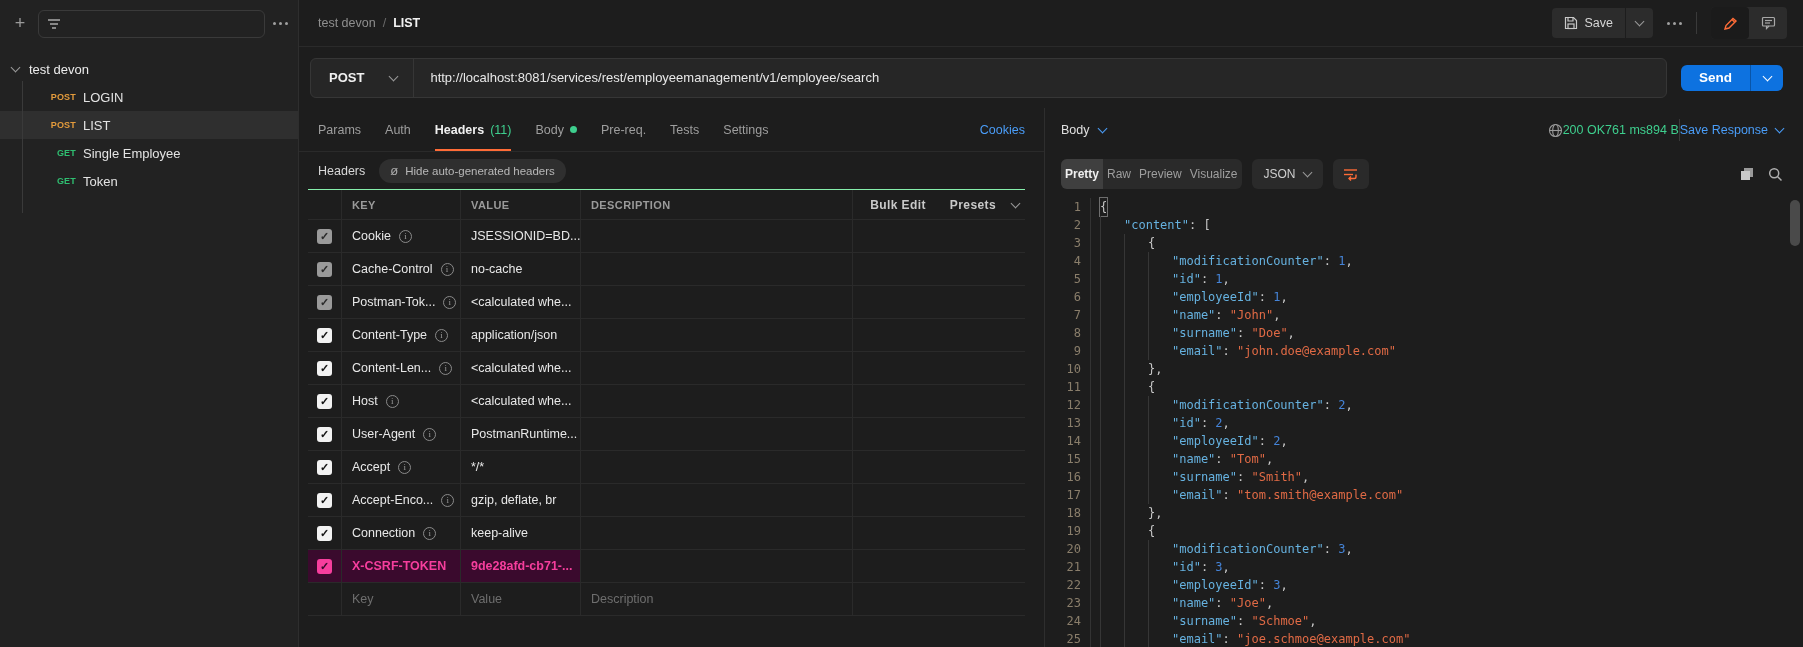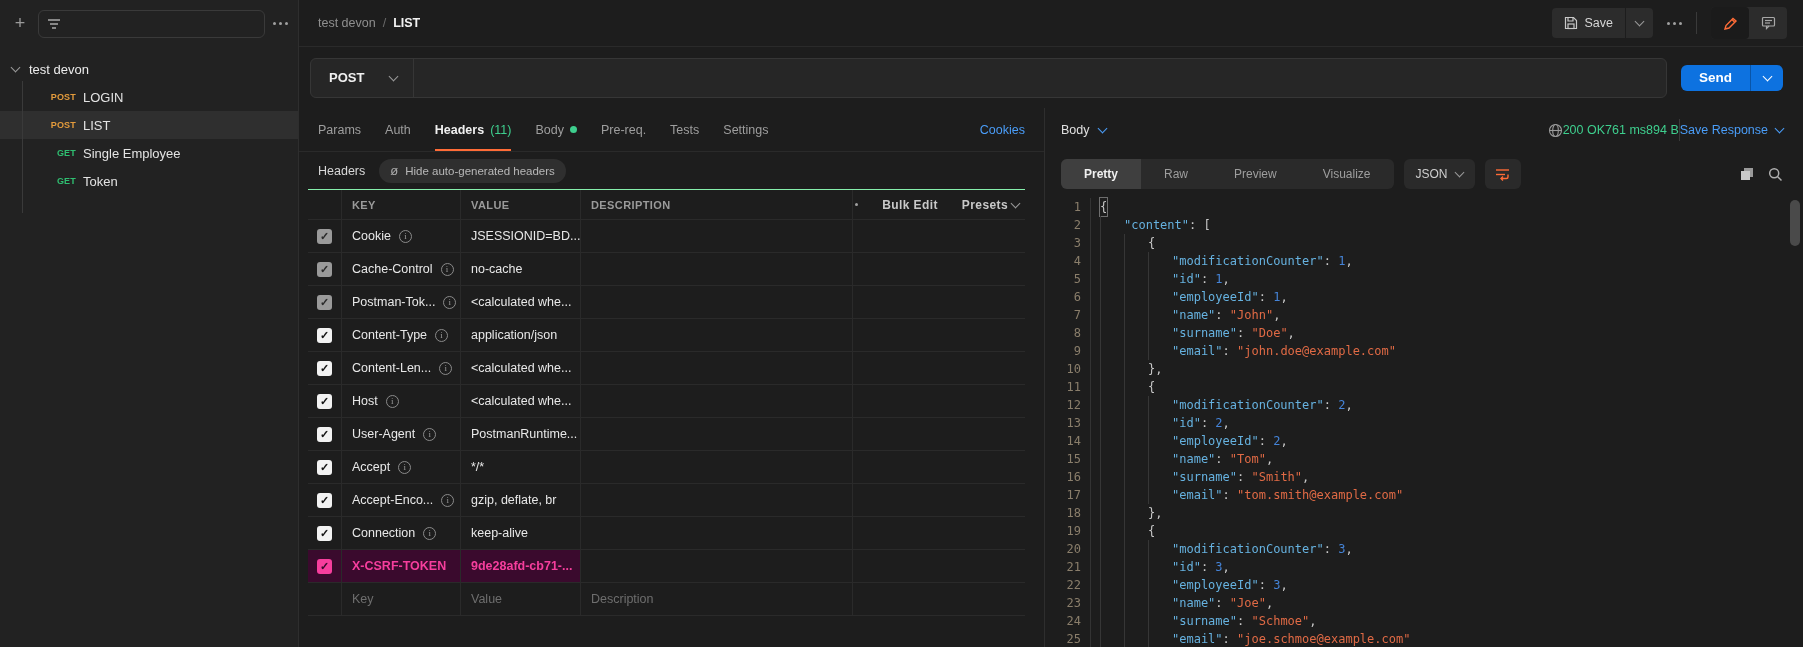--- a/index.html
+++ b/index.html
@@ -86,21 +86,21 @@
   .trow { display:grid; grid-template-columns:34px 119px 120px 272px 1fr; border-bottom:1px solid #2a2a2a; }
   .trow.head { height:30px; }
   .trow.body-row { height:33px; }
   .tcell { display:flex; align-items:center; padding:0 10px; border-right:1px solid #2a2a2a; overflow:hidden; white-space:nowrap; }
   .tcell:last-child { border-right:none; }
   .tcell.chk { justify-content:center; padding:0; }
   .head .tcell { color:#9a9a9a; font-size:11px; font-weight:bold; letter-spacing:.4px; }
   .head .controls { justify-content:flex-end; gap:12px; padding-right:6px; }
   .ctrl-div { width:1px; height:16px; background:#3a3a3a; }
   .ctrl-label { color:#c9c9c9; font-size:12px; font-weight:bold; cursor:pointer; }
-  .presets { display:flex; align-items:center; gap:4px; cursor:pointer; }
+  .presets { display:flex; align-items:center; gap:16px; cursor:pointer; }
   .cb { width:15px; height:15px; border-radius:3px; display:flex; align-items:center; justify-content:center;
     font-size:11px; font-weight:bold; cursor:pointer; }
   .cb.muted { background:#9a9a9a; color:#2b2b2b; }
   .cb.normal { background:#f2f2f2; color:#141414; }
   .cb.pink { background:#f63e9d; color:#37082a; }
   .keytxt { color:#e8e8e8; display:flex; align-items:center; gap:8px; }
   .info-i { width:13px; height:13px; border:1px solid #8a8a8a; border-radius:50%; color:#9a9a9a;
     font-size:9px; display:inline-flex; align-items:center; justify-content:center; font-family:"Liberation Serif",serif; }
   .trow.hl .tcell.chk, .trow.hl .tcell.k, .trow.hl .tcell.v { background:#3a0a2d; }
   .trow.hl .keytxt, .trow.hl .tcell.v { color:#f63e9d; font-weight:bold; }
@@ -110,21 +110,21 @@
   .resp-row1 { height:44px; display:flex; align-items:center; padding:0 20px 0 16px; gap:8px; }
   .body-dd { display:flex; align-items:center; gap:9px; font-size:12.5px; color:#e0e0e0; cursor:pointer; }
   .body-dd .chev { border-color:#4a9df8; }
   .resp-meta { margin-left:auto; display:flex; align-items:center; font-size:12.5px; }
   .green { color:#3ecf8e; cursor:pointer; }
   .save-resp { color:#4a9df8; display:flex; gap:8px; align-items:center; cursor:pointer; font-size:12.5px; }
   .save-resp .chev { border-color:#4a9df8; }
 
   .resp-row2 { height:44px; display:flex; align-items:center; padding:0 20px 0 16px; gap:10px; }
   .viewtabs { display:flex; background:#2a2a2a; border-radius:6px; height:30px; padding:0; overflow:hidden; }
-  .vtab { padding:0 23px; display:flex; align-items:center; font-size:12px; color:#9e9e9e; cursor:pointer; }
+  .vtab { padding:0 4px; display:flex; align-items:center; font-size:12px; color:#9e9e9e; cursor:pointer; }
   .vtab.active { background:#3f3f3f; color:#f0f0f0; font-weight:bold; }
   .fmt-dd { background:#2a2a2a; border-radius:6px; height:30px; display:flex; align-items:center;
     gap:8px; padding:0 12px; font-size:12px; color:#cfcfcf; cursor:pointer; }
   .wrap-btn { background:#2a2a2a; border-radius:6px; height:30px; width:36px; display:flex;
     align-items:center; justify-content:center; cursor:pointer; }
   .resp-tools { margin-left:auto; display:flex; gap:14px; align-items:center; }
 
   
   .code { flex:1; position:relative; overflow:hidden; font-family:"DejaVu Sans Mono", monospace;
     font-size:12px; padding-top:2px; }
@@ -241,20 +241,21 @@
       </div>
     </div>
 
     <div class="urlrow">
       <div class="req-box">
         <div class="method-seg">
           <span class="method-txt">POST</span>
           <span class="chev"></span>
         </div>
         <div class="seg-div"></div>
+        <div class="url-txt">http://localhost:8081/services/rest/employeemanagement/v1/employee/search</div>
       </div>
       <div class="send-btn">
         <div class="send-main">Send</div>
         <div class="send-chev">
             <span class="chev"></span>
           </div>
       </div>
     </div>
 
     <div class="panes">

